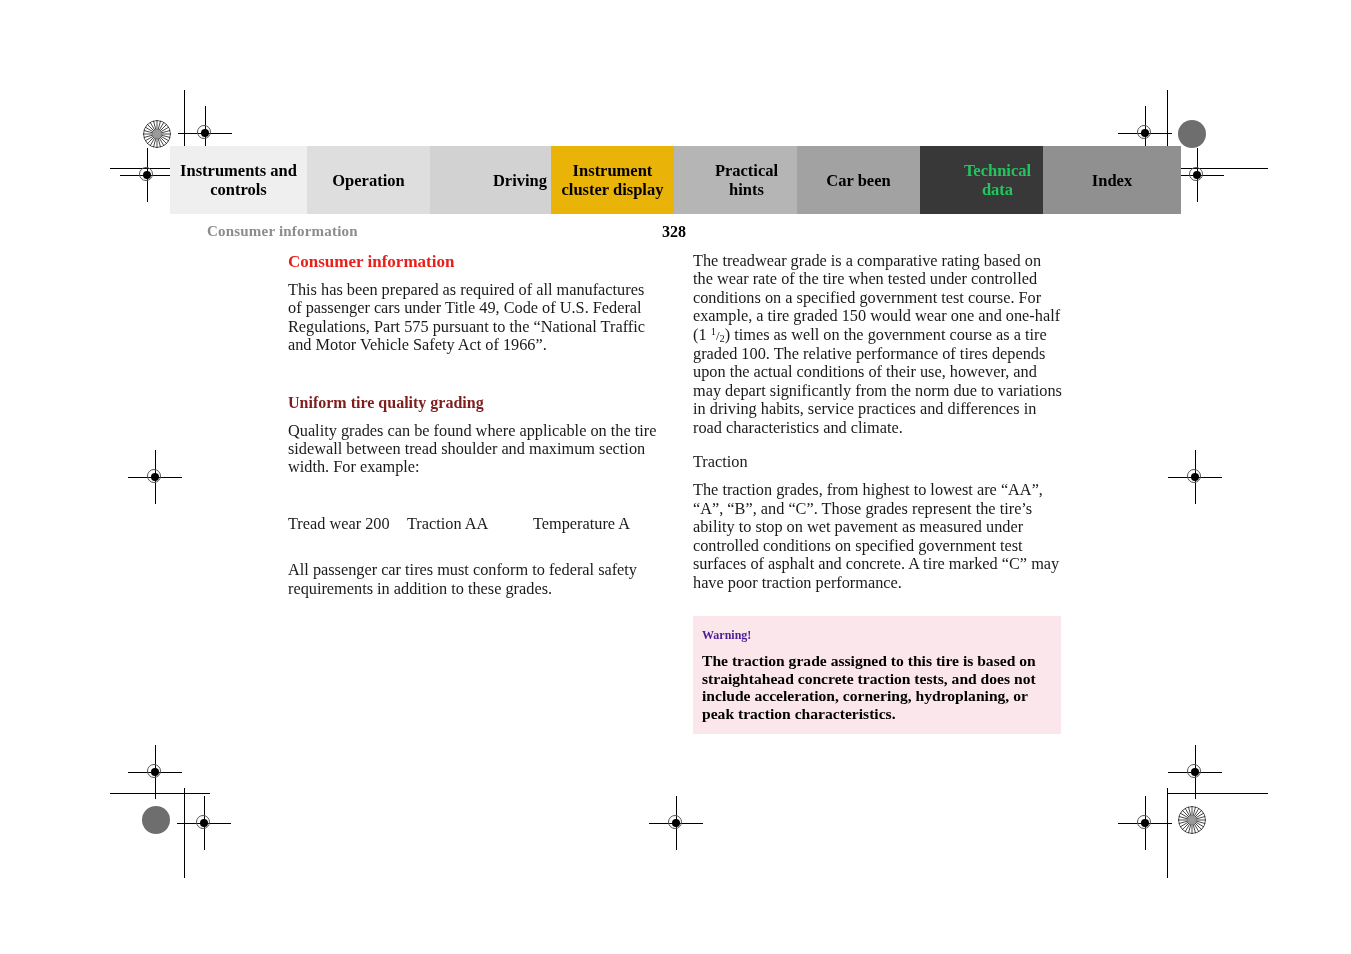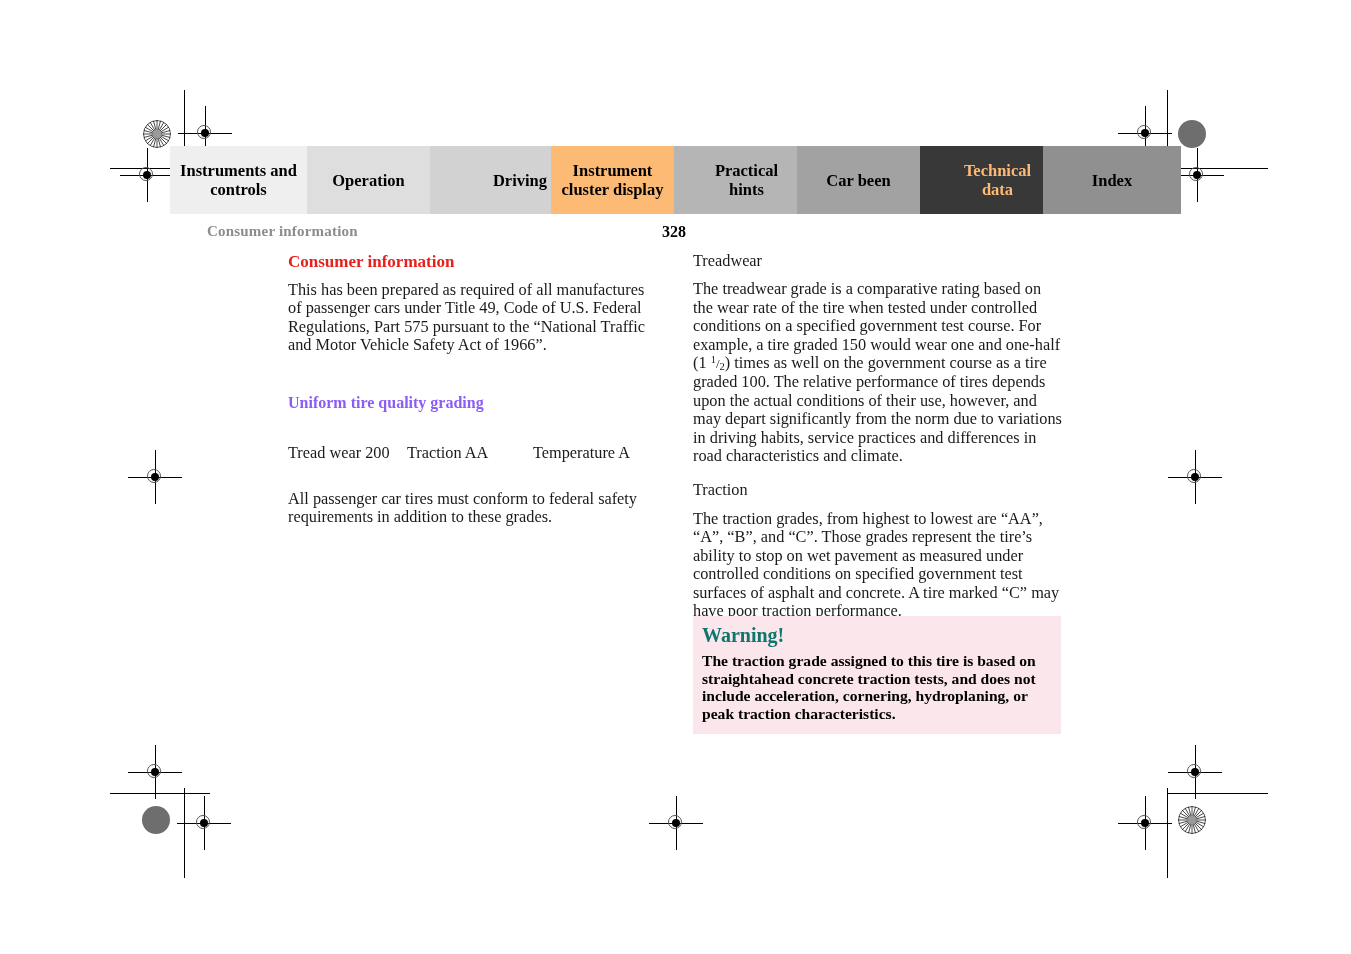--- a/index.html
+++ b/index.html
@@ -81,21 +81,21 @@
     justify-content: center;
     text-align: center;
     font-family: "Liberation Serif", serif;
     font-weight: bold;
     font-size: 16.5px;
     line-height: 19px;
     color: #000000;
     box-sizing: border-box;
     padding: 0 4px;
   }
-  .tab.active { color: #fdba74; padding-left: 36px; }
+  .tab.active { color: #22c55e; padding-left: 36px; }
 
   
   #runhead {
     position: absolute;
     left: 207px;
     top: 223px;
     width: 974px;
     display: flex;
     align-items: baseline;
   }
@@ -137,21 +137,21 @@
     font-size: 17px;
     line-height: 20px;
     color: #e8201b;
   }
   h2.sub-title {
     margin: 0 0 9px 0;
     font-family: "Liberation Serif", serif;
     font-weight: bold;
     font-size: 16px;
     line-height: 20px;
-    color: #8b5cf6;
+    color: #7f1d1d;
   }
   p.body {
     margin: 0 0 16px 0;
     font-family: "Liberation Serif", serif;
     font-size: 16.3px;
     line-height: 18.4px;
     color: #1a1a1a;
     text-align: left;
   }
   p.body.tight { margin-bottom: 12px; }
@@ -199,23 +199,23 @@
     top: 364px;
     width: 368px;
     box-sizing: border-box;
     background: #fbe6ec;
     padding: 10px 9px 12px 9px;
   }
   #warning-box .wtitle {
     margin: 0 0 8px 0;
     font-family: "Liberation Serif", serif;
     font-weight: bold;
-    font-size: 20px;
+    font-size: 12px;
     line-height: 18px;
-    color: #0f766e;
+    color: #4c1d95;
   }
   #warning-box .wtext {
     margin: 0;
     font-family: "Liberation Serif", serif;
     font-weight: bold;
     font-size: 15.6px;
     line-height: 17.6px;
     color: #000000;
   }
 </style>
@@ -374,21 +374,21 @@
   <div id="tabbar">
     <div class="tab" style="background:#efefef; width:137px;">
         <span>Instruments and controls</span>
       </div>
     <div class="tab" style="background:#dedede; width:123px;">
         <span>Operation</span>
       </div>
     <div class="tab" style="background:#d2d2d2; width:121px;justify-content:flex-end;">
         <span>Driving</span>
       </div>
-    <div class="tab" style="background:#fdba74; width:123px;">
+    <div class="tab" style="background:#eab308; width:123px;">
         <span>Instrument cluster display</span>
       </div>
     <div class="tab" style="background:#b5b5b5; width:123px;padding-left:26px;">
         <span>Practical hints</span>
       </div>
     <div class="tab" style="background:#a2a2a2; width:123px;">
         <span>Car been</span>
       </div>
     <div class="tab active" style="background:#383838; width:123px;">
         <span>Technical data</span>
@@ -403,32 +403,32 @@
     <span class="pageno">328</span>
   </div>
 
   <div id="content">
 
     <div class="col col-left">
       <h1 class="section-title">Consumer information</h1>
       <p class="body">This has been prepared as required of all manufactures of passenger cars under Title 49, Code of U.S. Federal Regulations, Part 575 pursuant to the “National Traffic and Motor Vehicle Safety Act of 1966”.</p>
       <div class="gap-md"></div>
       <h2 class="sub-title">Uniform tire quality grading</h2>
+      <p class="body">Quality grades can be found where applicable on the tire sidewall between tread shoulder and maximum section width. For example:</p>
       <div class="gap-md"></div>
       <div class="grade-line">
         <span class="g1">Tread wear 200</span>
         <span class="g2">Traction AA</span>
         <span class="g3">Temperature A</span>
       </div>
       <div class="gap-lg"></div>
       <p class="body tight">All passenger car tires must conform to federal safety requirements in addition to these grades.</p>
     </div>
 
     <div class="col col-right">
-      <p class="minor-head">Treadwear</p>
       <p class="body"><span>The treadwear grade is a comparative rating based on the wear rate of the tire when tested under controlled conditions on a specified government test course. For example, a tire graded 150 would wear one and one-half (</span><span class="frac"><span>1</span>&nbsp;<sup>1</sup><span class="slash">/</span><sub>2</sub></span><span>) times as well on the government course as a tire graded 100. The relative performance of tires depends upon the actual conditions of their use, however, and may depart significantly from the norm due to variations in driving habits, service practices and differences in road characteristics and climate.</span></p>
       <p class="minor-head">Traction</p>
       <p class="body tight">The traction grades, from highest to lowest are “AA”, “A”, “B”, and “C”. Those grades represent the tire’s ability to stop on wet pavement as measured under controlled conditions on specified government test surfaces of asphalt and concrete. A tire marked “C” may have poor traction performance.</p>
     </div>
 
     <div id="warning-box">
       <p class="wtitle">Warning!</p>
       <p class="wtext">The traction grade assigned to this tire is based on straightahead concrete traction tests, and does not include acceleration, cornering, hydroplaning, or peak traction characteristics.</p>
     </div>
 

